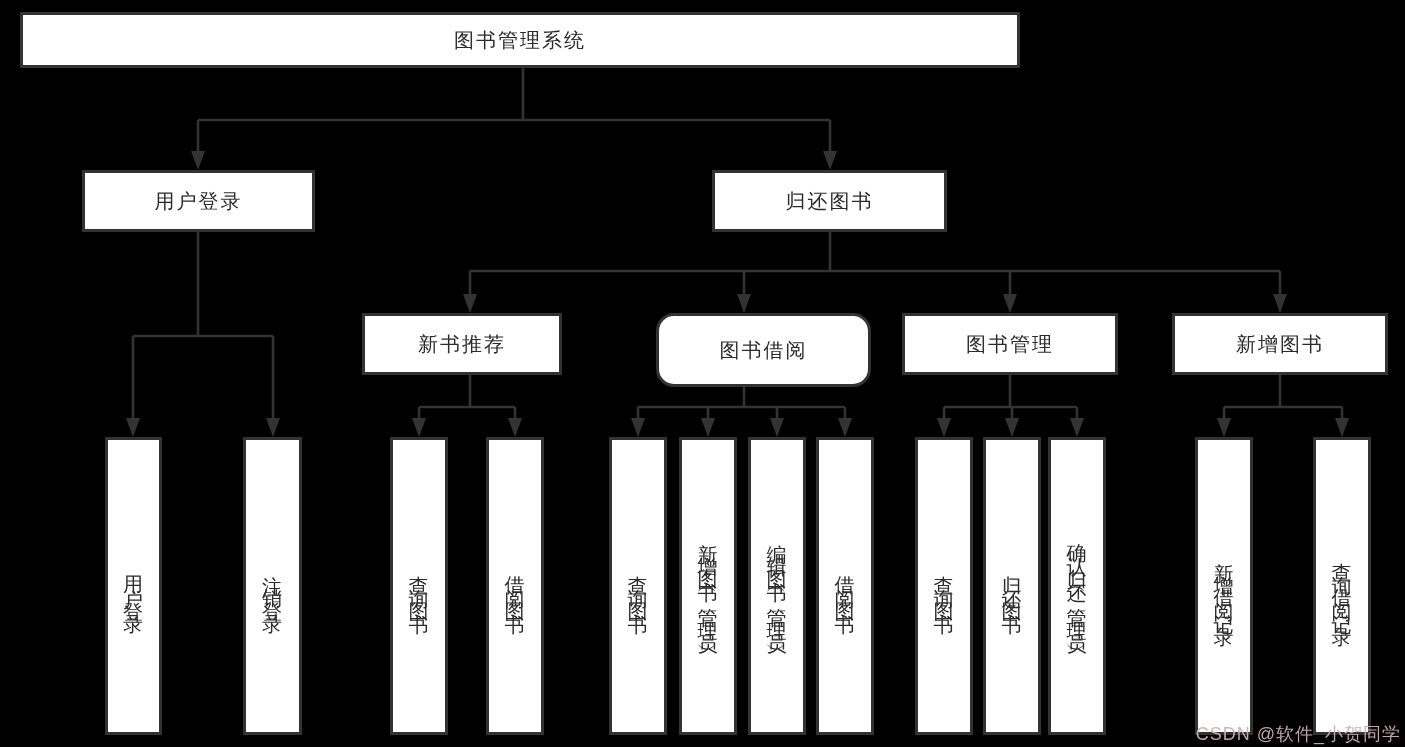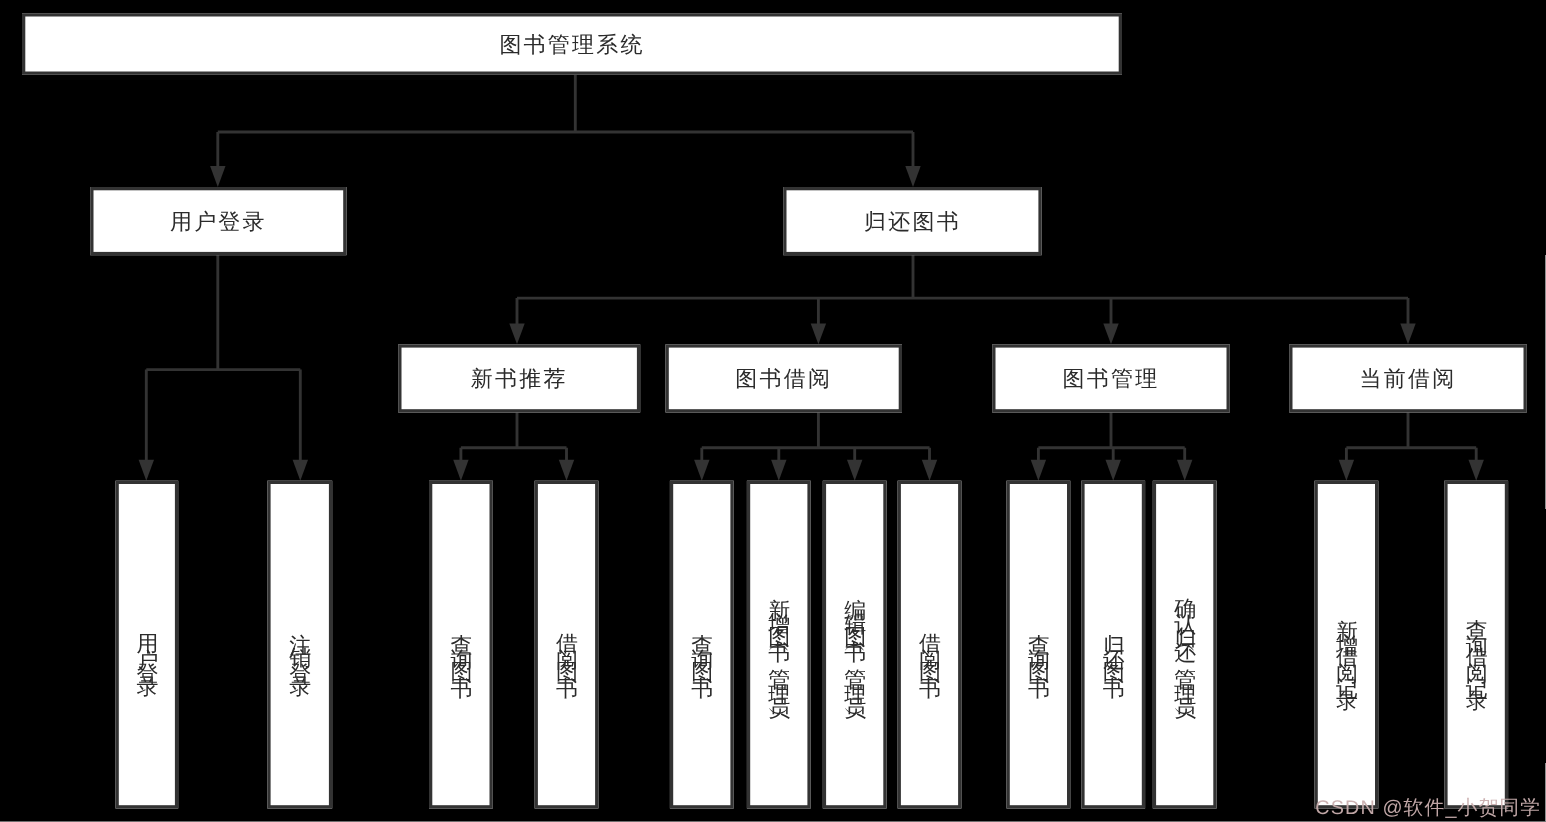--- a/index.html
+++ b/index.html
@@ -96,24 +96,24 @@
       <polygon points="1217,418 1231,418 1224,437"></polygon>
       <polygon points="1335,418 1349,418 1342,437"></polygon>
     </g>
   </svg>
 
   <div class="node" style="left:20px; top:12px; width:1000px; height:56px;">图书管理系统</div>
 
   <div class="node" style="left:82px; top:170px; width:233px; height:62px;">用户登录</div>
   <div class="node" style="left:712px; top:170px; width:235px; height:62px;">归还图书</div>
 
-  <div class="node" style="left:362px; top:313px; width:220px; height:62px;font-family:Liberation Mono, monospace;">新书推荐</div>
-  <div class="node" style="left:605px; top:313px; width:215px; height:62px;">图书借阅</div>
+  <div class="node" style="left:362px; top:313px; width:200px; height:62px;font-family:Liberation Mono, monospace;">新书推荐</div>
+  <div class="node" style="left:656px; top:313px; width:215px; height:74px;border-radius:18px;">图书借阅</div>
   <div class="node" style="left:902px; top:313px; width:216px; height:62px;">图书管理</div>
-  <div class="node" style="left:1172px; top:313px; width:216px; height:62px;">当前借阅</div>
+  <div class="node" style="left:1172px; top:313px; width:216px; height:62px;">新增图书</div>
 
   <div class="node v" style="left:105px; top:437px; width:57px; height:298px;">
     <span class="vtext">用户登录</span>
   </div>
   <div class="node v" style="left:243px; top:437px; width:59px; height:298px;">
     <span class="vtext">注销登录</span>
   </div>
 
   <div class="node v" style="left:390px; top:437px; width:58px; height:298px;">
     <span class="vtext">查询图书</span>

